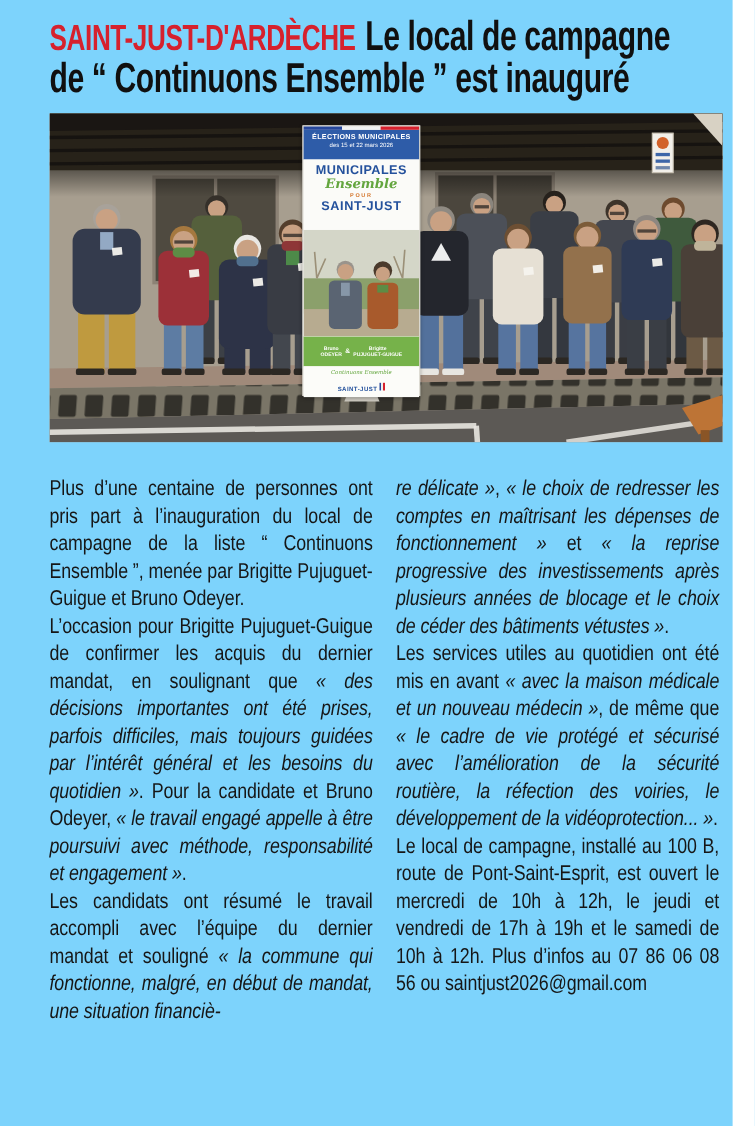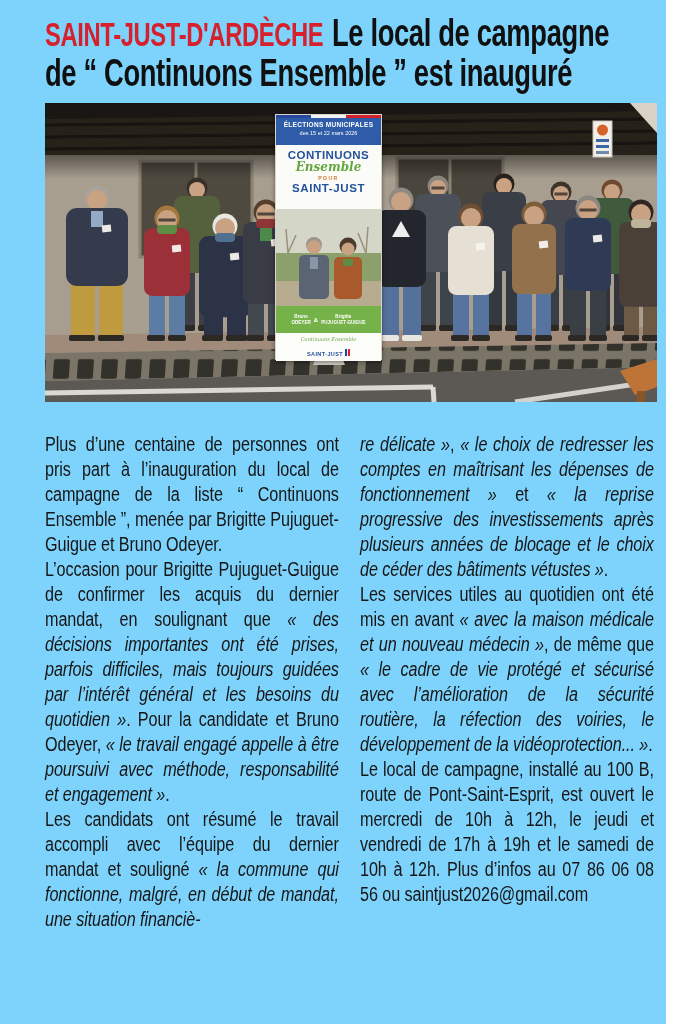--- a/index.html
+++ b/index.html
@@ -277,21 +277,21 @@
       <div class="tricolor">
           <i class="b"></i>
           <i class="w"></i>
           <i class="r"></i>
         </div>
       <div class="ban-head">
         <div class="l1">ÉLECTIONS MUNICIPALES</div>
         <div class="l2">des 15 et 22 mars 2026</div>
       </div>
       <div class="ban-title">
-        <div class="t1">CONTINUONS</div>
+        <div class="t1">MUNICIPALES</div>
         <div class="t2">Ensemble</div>
         <div class="t3">POUR</div>
         <div class="t4">SAINT-JUST</div>
       </div>
       <div class="ban-photo">
         <svg width="105" height="97" viewBox="0 0 105 97">
           <rect width="105" height="50" fill="#d4d6c8"></rect>
           <rect y="44" width="105" height="32" fill="#8ba06b"></rect>
           <rect y="72" width="105" height="25" fill="#b7ab90"></rect>
           <path d="M12,44 L10,20 M12,44 L20,26 M90,44 L92,18 M90,44 L82,24" stroke="#9b9078" stroke-width="1.5" fill="none"></path>

